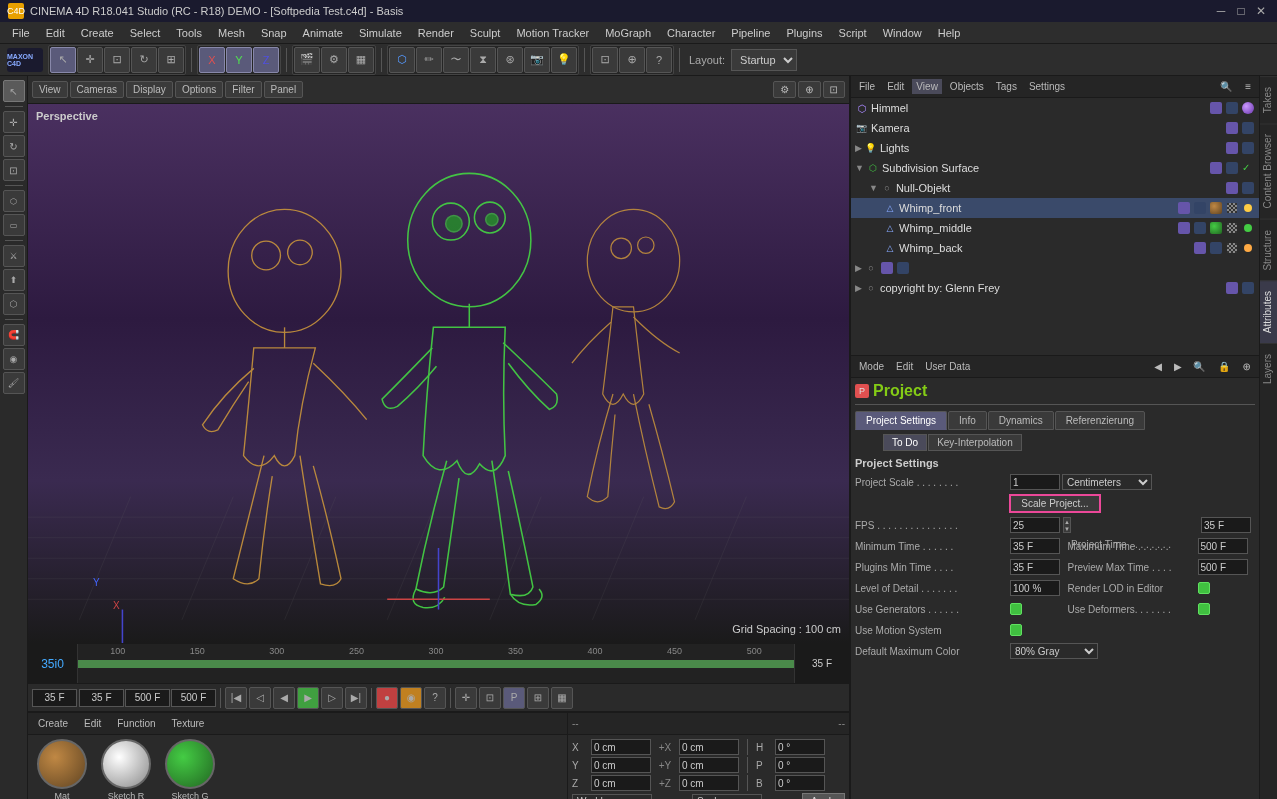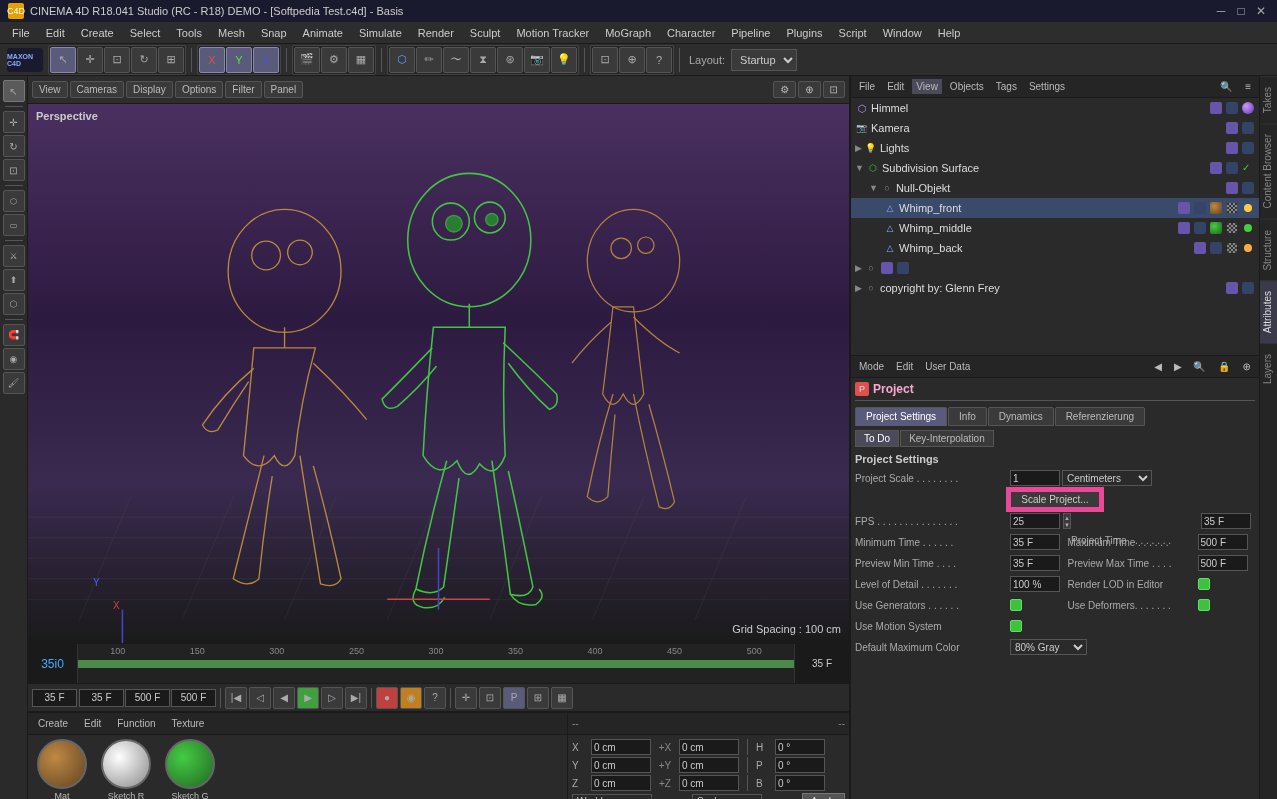--- a/index.html
+++ b/index.html
@@ -93,41 +93,41 @@
     .tag-dot { width: 8px; height: 8px; border-radius: 50%; }
     .tag-checker { width: 10px; height: 10px; background: repeating-conic-gradient(#888 0% 25%, #333 0% 50%) 0 0 / 4px 4px; }
 
     
     #attr-manager { flex: 1; }
     #attr-toolbar { background: #252525; height: 22px; display: flex; align-items: center; padding: 0 4px; gap: 4px; border-bottom: 1px solid #1a1a1a; }
     .attr-btn { font-size: 10px; color: #bbb; cursor: pointer; padding: 2px 4px; }
     #attr-content { padding: 4px; overflow-y: auto; height: calc(100% - 22px); }
     #attr-title-row { display: flex; align-items: center; gap: 4px; margin-bottom: 6px; padding-bottom: 4px; border-bottom: 1px solid #555; }
     .attr-title-icon { width: 14px; height: 14px; background: #e05050; border-radius: 2px; font-size: 9px; display: flex; align-items: center; justify-content: center; }
-    .attr-title { font-size: 12px; color: #f9a8d4; font-weight: bold; }
+    .attr-title { font-size: 16px; color: #84cc16; font-weight: bold; }
 
     
     #attr-tabs { display: flex; gap: 1px; margin-bottom: 4px; }
     .attr-tab { padding: 3px 10px; background: #3a3a3a; border: 1px solid #555; font-size: 10px; color: #bbb; cursor: pointer; border-radius: 2px 2px 0 0; }
     .attr-tab.active { background: #5a5a7a; color: #fff; border-bottom-color: #5a5a7a; }
     #attr-subtabs { display: flex; gap: 1px; margin-bottom: 6px; }
     .attr-subtab { padding: 2px 8px; background: #3a3a3a; border: 1px solid #555; font-size: 10px; color: #bbb; cursor: pointer; }
-    .attr-subtab.active { background: #4a4a5a; color: #fff; }
+    .attr-subtab.active { background: #4a4a5a; color: #fff; margin-left: 28px; }
 
     
     .attr-section-title { font-size: 11px; color: #ccc; font-weight: bold; margin-bottom: 4px; }
     .attr-row { display: flex; align-items: center; margin-bottom: 3px; height: 18px; }
     .attr-label { width: 155px; font-size: 10px; color: #aaa; }
     .attr-value { flex: 1; display: flex; align-items: center; gap: 2px; }
     .attr-field { height: 16px; background: #1a1a1a; border: 1px solid #555; color: #ccc; font-size: 10px; padding: 0 2px; }
     .attr-field-sm { width: 50px; }
     .attr-dropdown { height: 16px; background: #2a2a2a; border: 1px solid #555; color: #ccc; font-size: 10px; }
     .attr-checkbox-green { width: 12px; height: 12px; background: #40c040; border: 1px solid #60e060; border-radius: 2px; display: inline-block; }
     .attr-color-swatch { width: 40px; height: 14px; background: #808080; border: 1px solid #555; }
-    .scale-btn { padding: 2px 10px; background: #3a3a3a; border: 5px solid #ec4899; color: #ccc; font-size: 10px; cursor: pointer; }
+    .scale-btn { padding: 2px 10px; background: #3a3a3a; border: 2px solid #ec4899; color: #ccc; font-size: 10px; cursor: pointer; }
 
     
     #right-tabs { width: 18px; background: #252525; display: flex; flex-direction: column; border-left: 1px solid #1a1a1a; }
     .right-tab { writing-mode: vertical-rl; transform: rotate(180deg); padding: 10px 2px; font-size: 10px; color: #888; cursor: pointer; border-bottom: 1px solid #333; }
     .right-tab.active { color: #ddd; background: #3a3a4a; }
 
     
     #top-toolbar { background: #2d2d2d; height: 32px; display: flex; align-items: center; padding: 0 4px; gap: 2px; border-bottom: 1px solid #1a1a1a; }
     .tb-group { display: flex; align-items: center; gap: 1px; background: #252525; border: 1px solid #444; border-radius: 2px; padding: 1px; }
     .tb-btn { width: 26px; height: 26px; background: #3a3a3a; border: 1px solid #555; border-radius: 2px; display: flex; align-items: center; justify-content: center; cursor: pointer; font-size: 11px; color: #aaa; }
@@ -732,21 +732,21 @@
           <div class="attr-value">
             <input type="text" class="attr-field attr-field-sm" value="35 F" style="">
           </div>
           <span class="attr-label" style="width:130px;">Maximum Time . . . . . .</span>
           <div class="attr-value">
             <input type="text" class="attr-field attr-field-sm" value="500 F" style="">
           </div>
         </div>
 
         <div class="attr-row">
-          <span class="attr-label">Preview Min Time . . . .</span>
+          <span class="attr-label">Plugins Min Time . . . .</span>
           <div class="attr-value">
             <input type="text" class="attr-field attr-field-sm" value="35 F" style="">
           </div>
           <span class="attr-label" style="width:130px;">Preview Max Time . . . .</span>
           <div class="attr-value">
             <input type="text" class="attr-field attr-field-sm" value="500 F" style="">
           </div>
         </div>
 
         <div class="attr-row">
@@ -775,21 +775,21 @@
         <div class="attr-row">
           <span class="attr-label">Use Motion System</span>
           <div class="attr-value">
             <div class="attr-checkbox-green"></div>
           </div>
         </div>
 
         <div class="attr-row">
           <span class="attr-label">Default Maximum Color</span>
           <div class="attr-value">
-            <select class="attr-dropdown" style="width:77px;">
+            <select class="attr-dropdown" style="width:88px;">
               <option>80% Gray</option>
             </select>
           </div>
         </div>
 
       </div>
     </div>
   </div>
 
   <div id="right-tabs">

